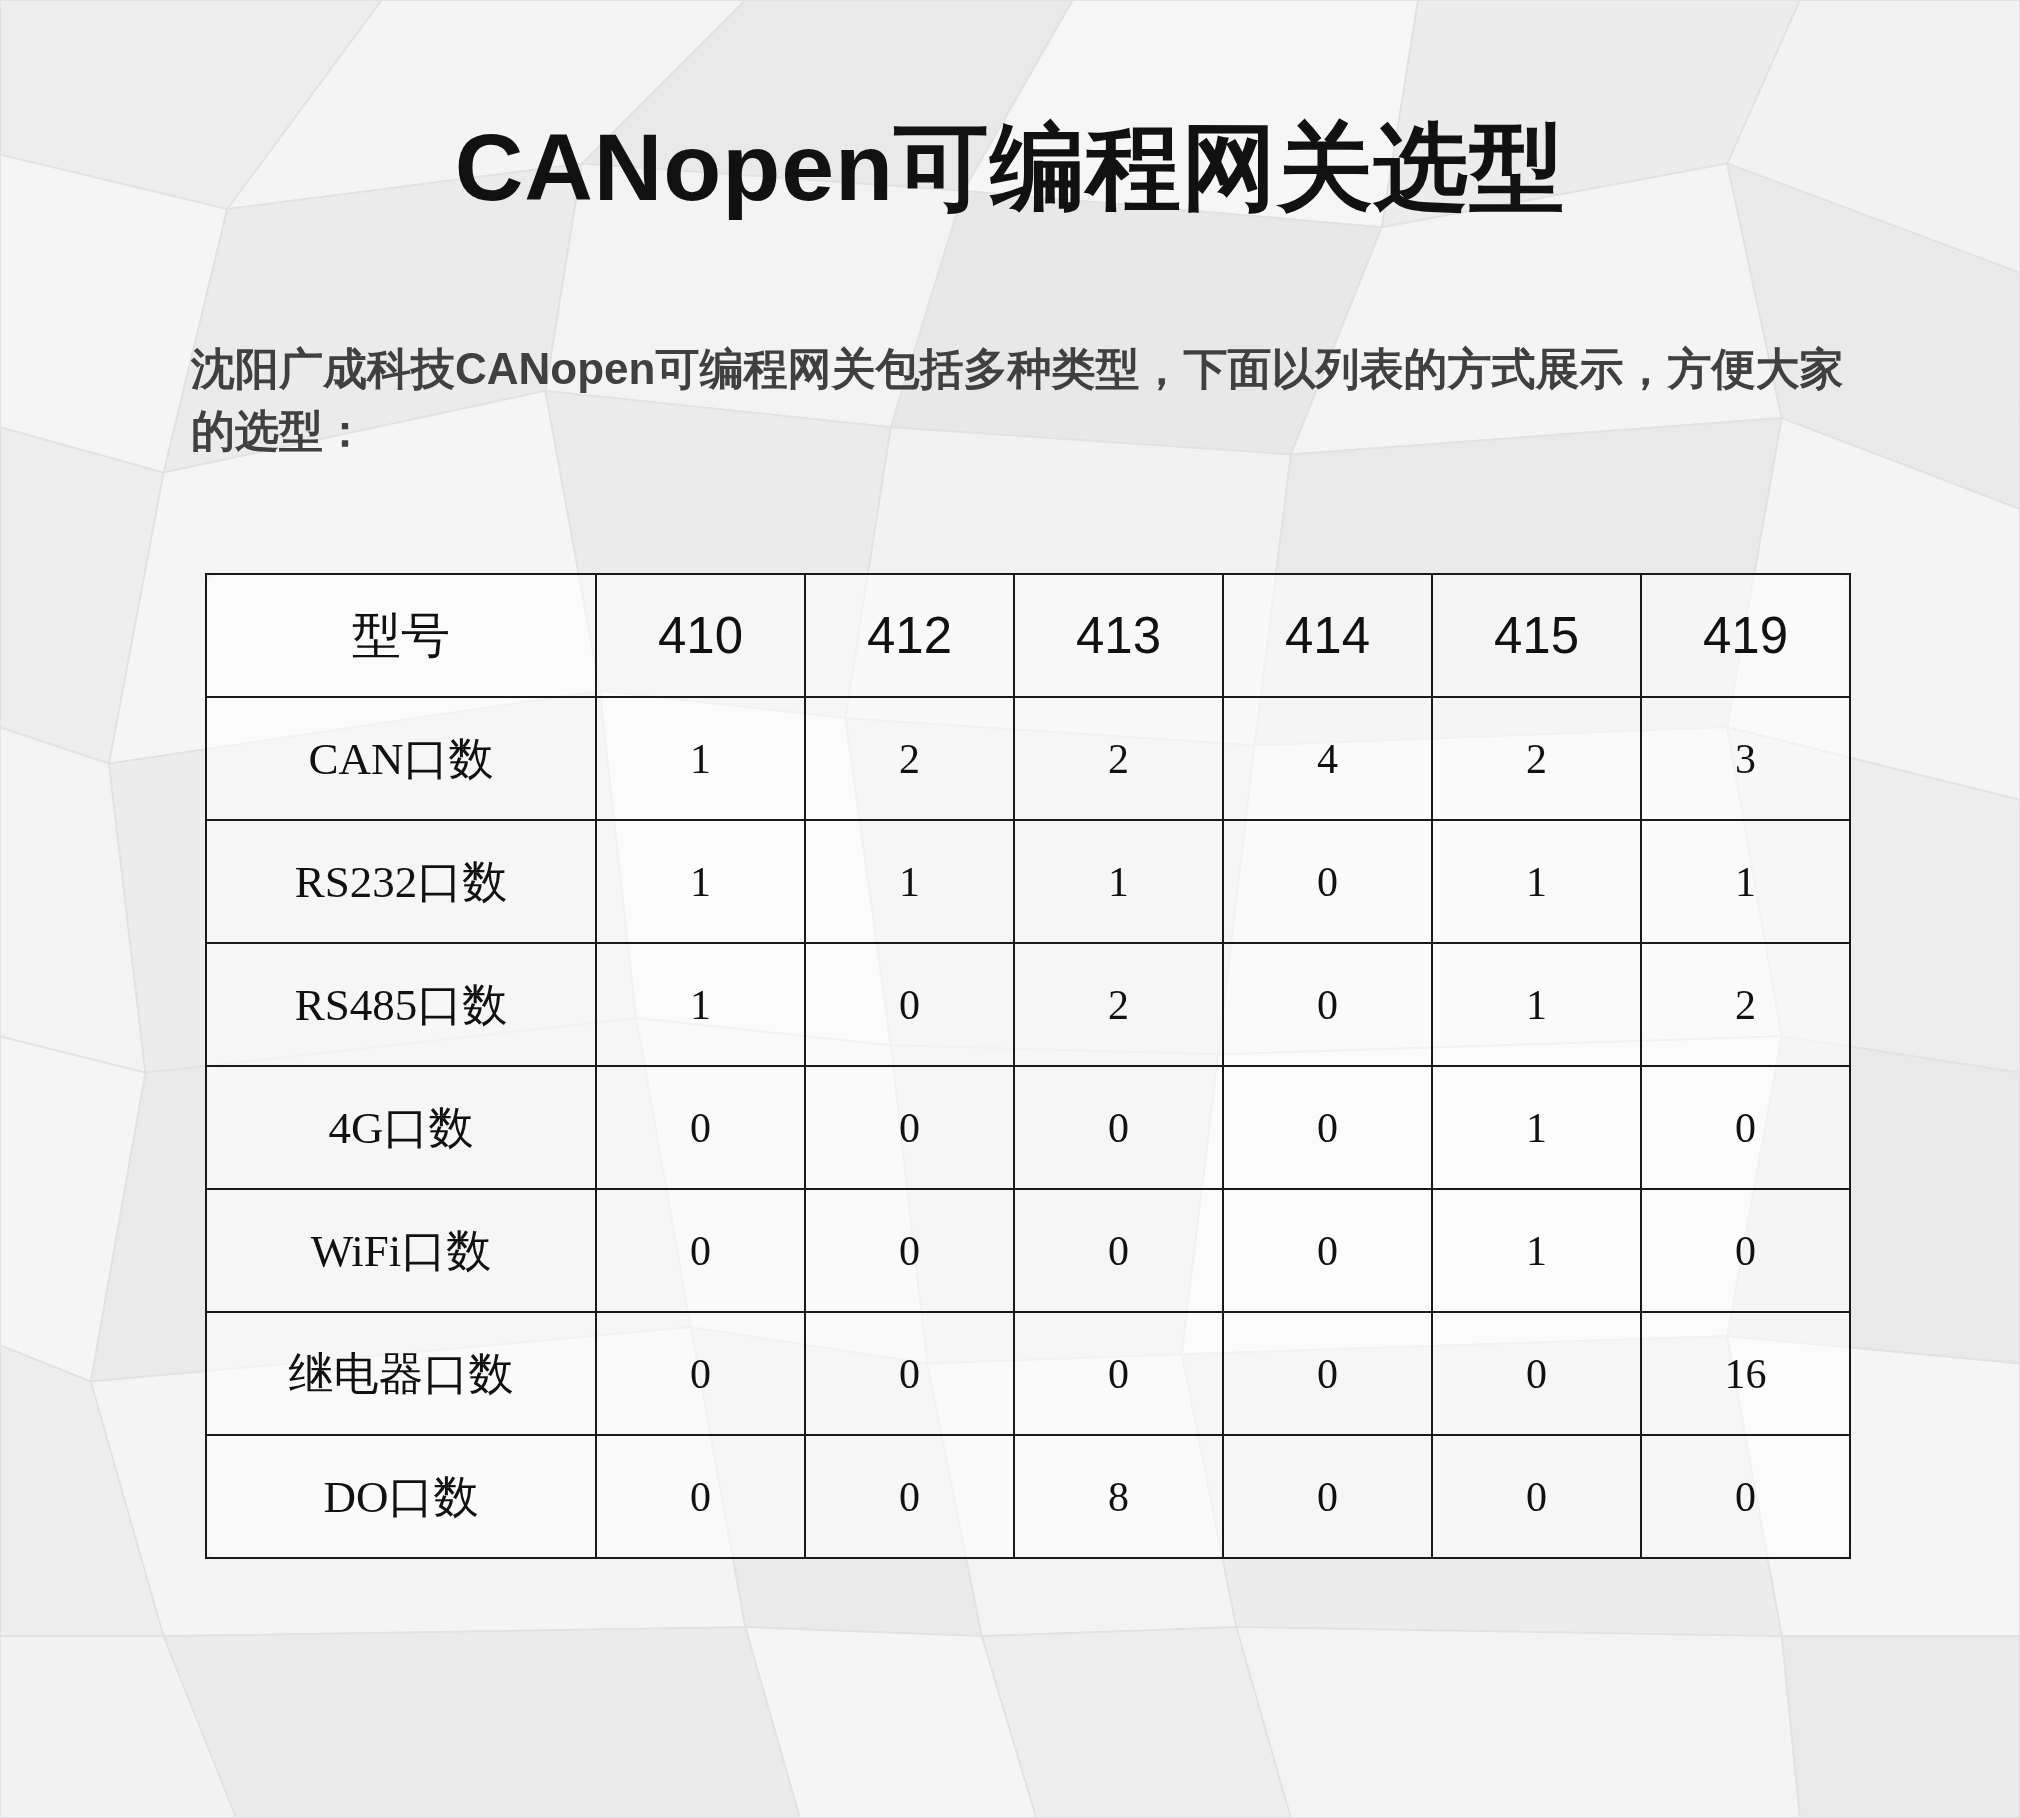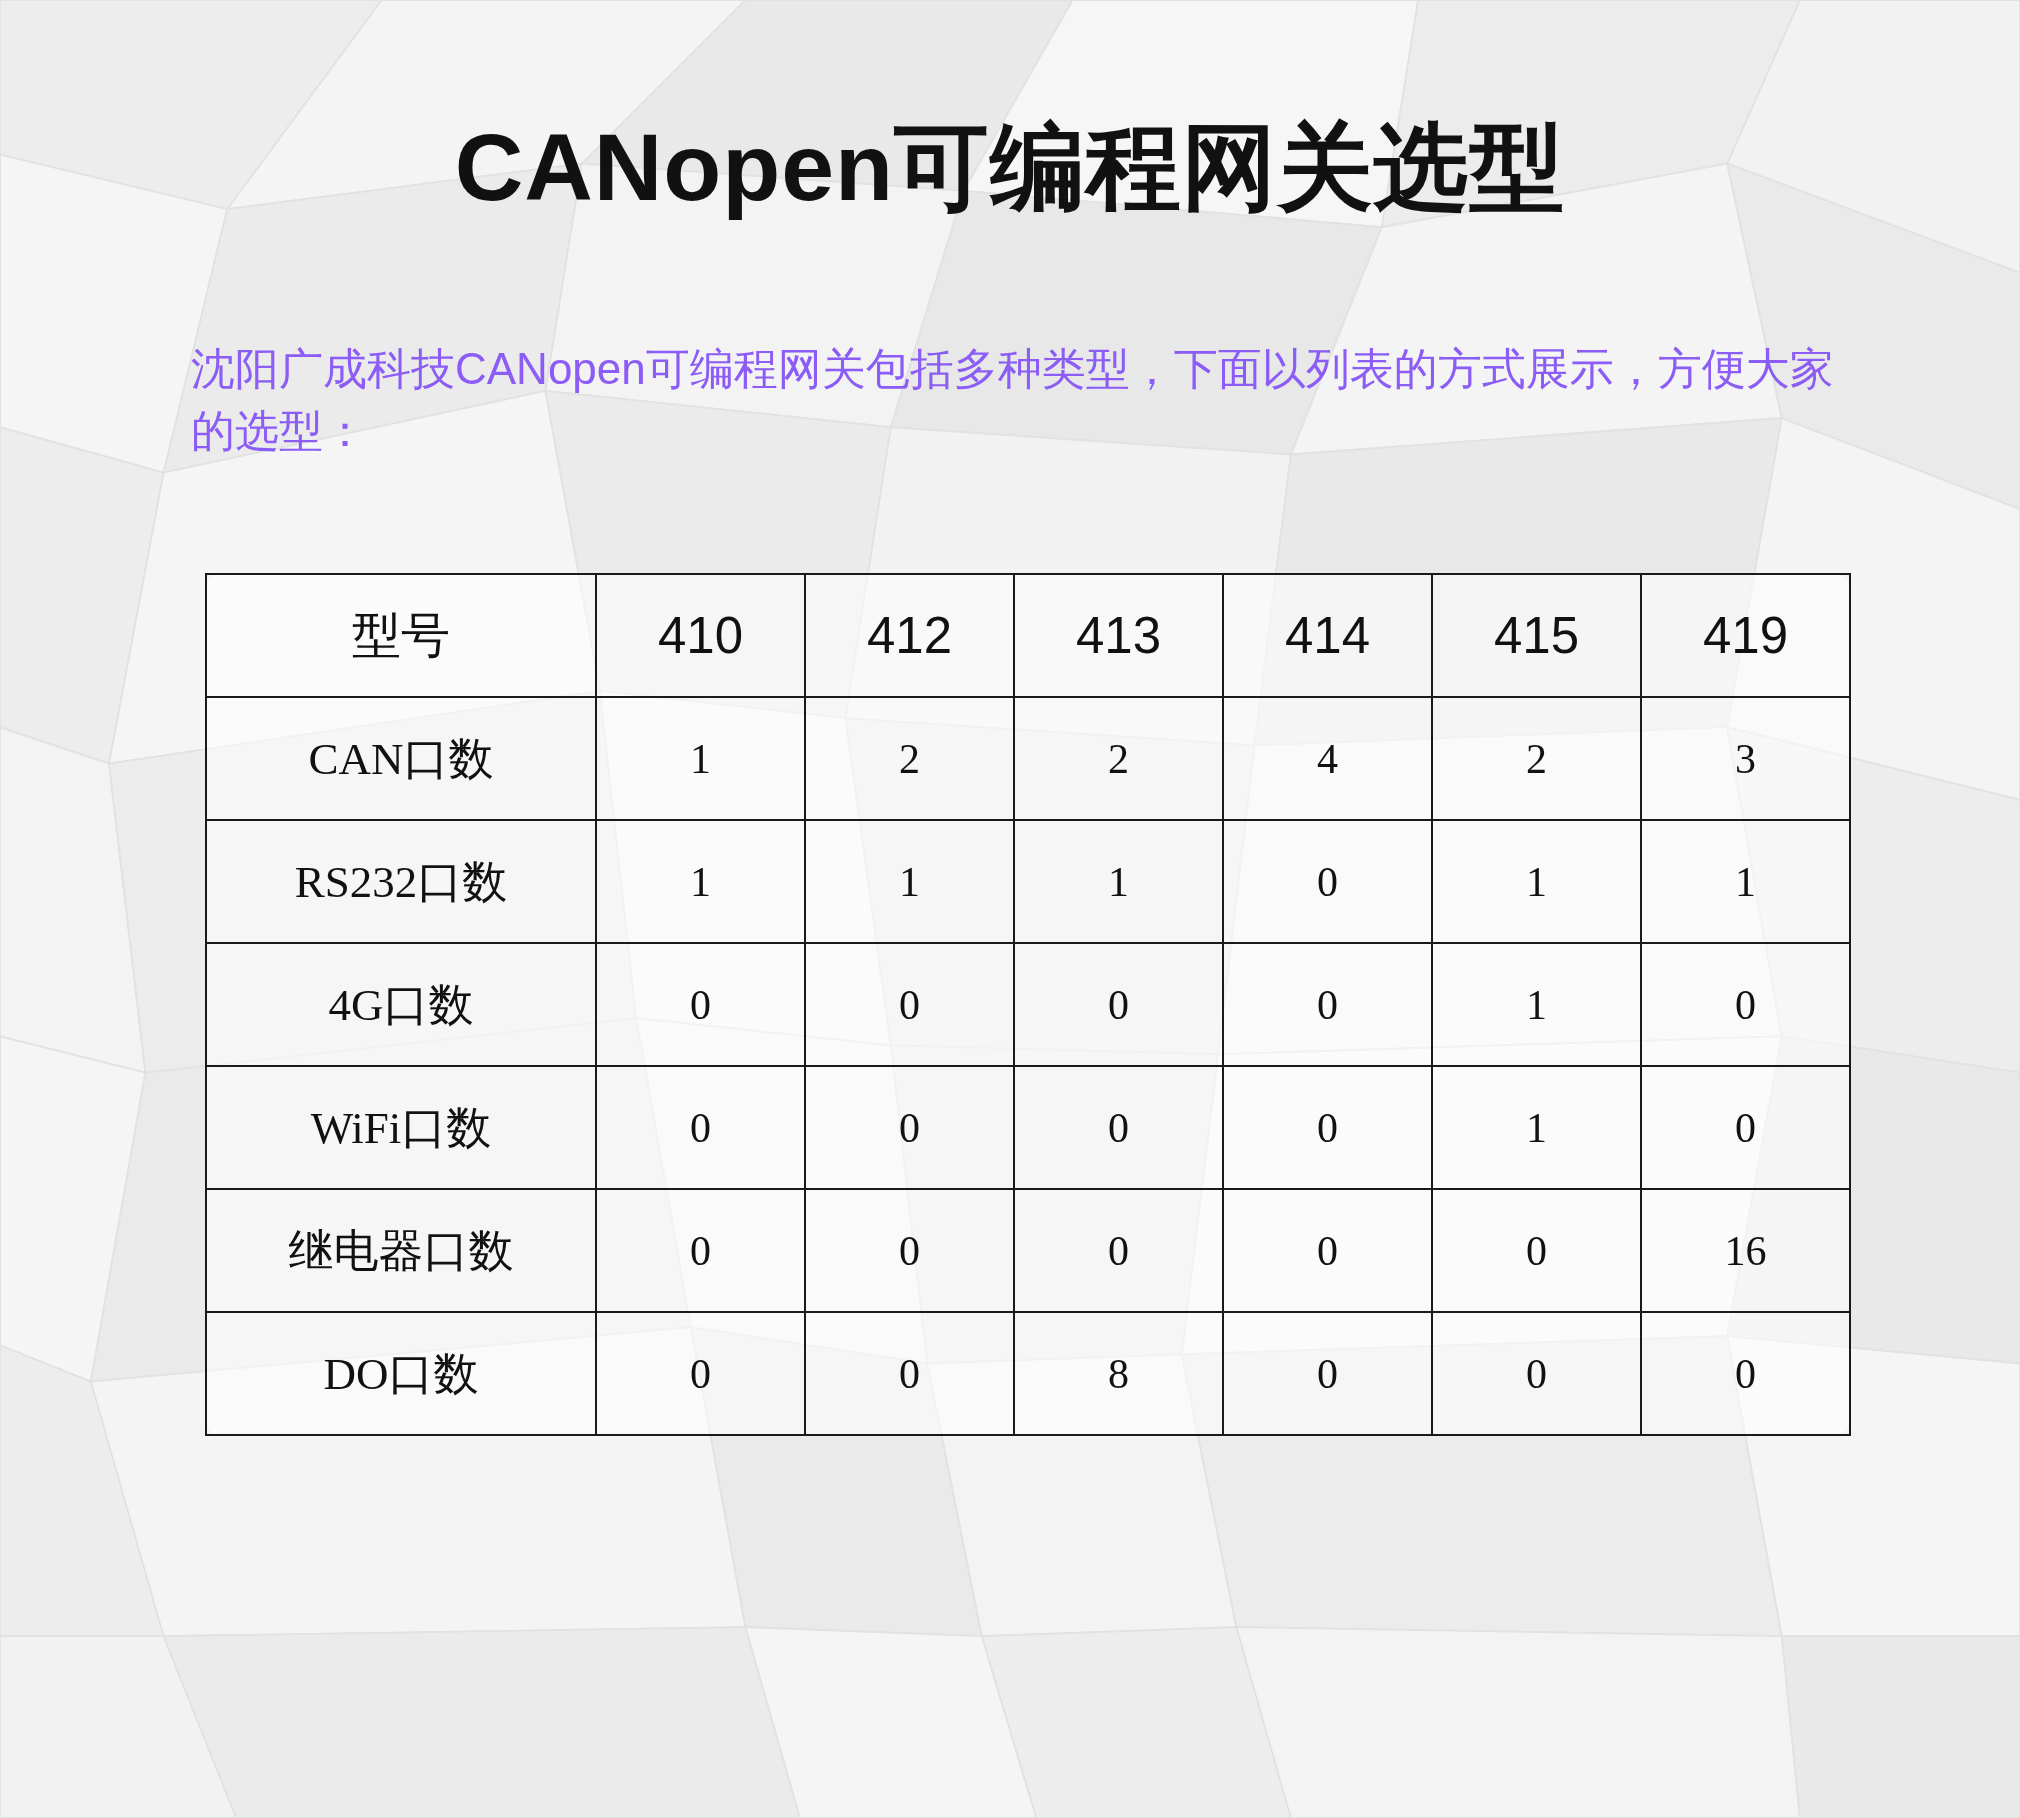--- a/index.html
+++ b/index.html
@@ -44,23 +44,23 @@
     font-family: "Liberation Sans", sans-serif;
     white-space: nowrap;
   }
 
   .intro {
     position: absolute;
     left: 191px;
     top: 338px;
     width: 1664px;
     font-size: 44px;
-    font-weight: normal;
+    font-weight: bold;
     line-height: 1.42;
-    color: #8b5cf6;
+    color: #404040;
     font-family: "Liberation Sans", sans-serif;
   }
 
   .table-wrap {
     position: absolute;
     left: 205px;
     top: 573px;
     width: 1614px;
   }
 
@@ -179,20 +179,29 @@
         <tr>
           <td class="rowhead">RS232口数</td>
           <td class="val">1</td>
           <td class="val">1</td>
           <td class="val">1</td>
           <td class="val">0</td>
           <td class="val">1</td>
           <td class="val">1</td>
         </tr>
 
+        <tr>
+          <td class="rowhead">RS485口数</td>
+          <td class="val">1</td>
+          <td class="val">0</td>
+          <td class="val">2</td>
+          <td class="val">0</td>
+          <td class="val">1</td>
+          <td class="val">2</td>
+        </tr>
 
 
         <tr>
           <td class="rowhead">4G口数</td>
           <td class="val">0</td>
           <td class="val">0</td>
           <td class="val">0</td>
           <td class="val">0</td>
           <td class="val">1</td>
           <td class="val">0</td>

